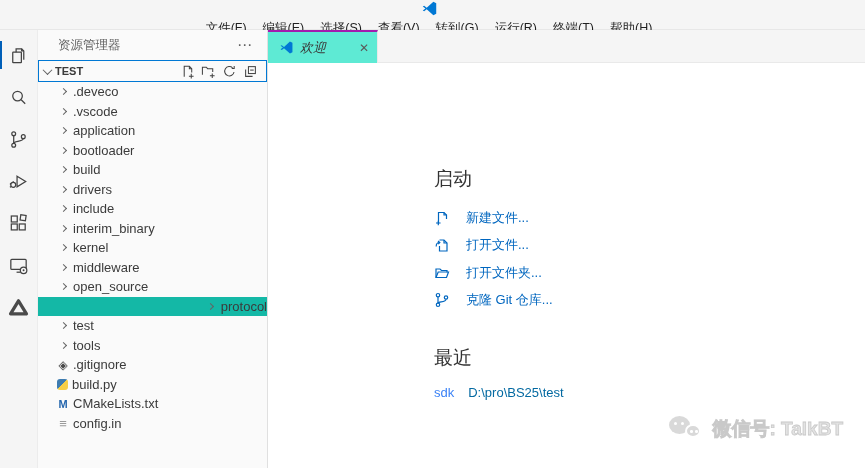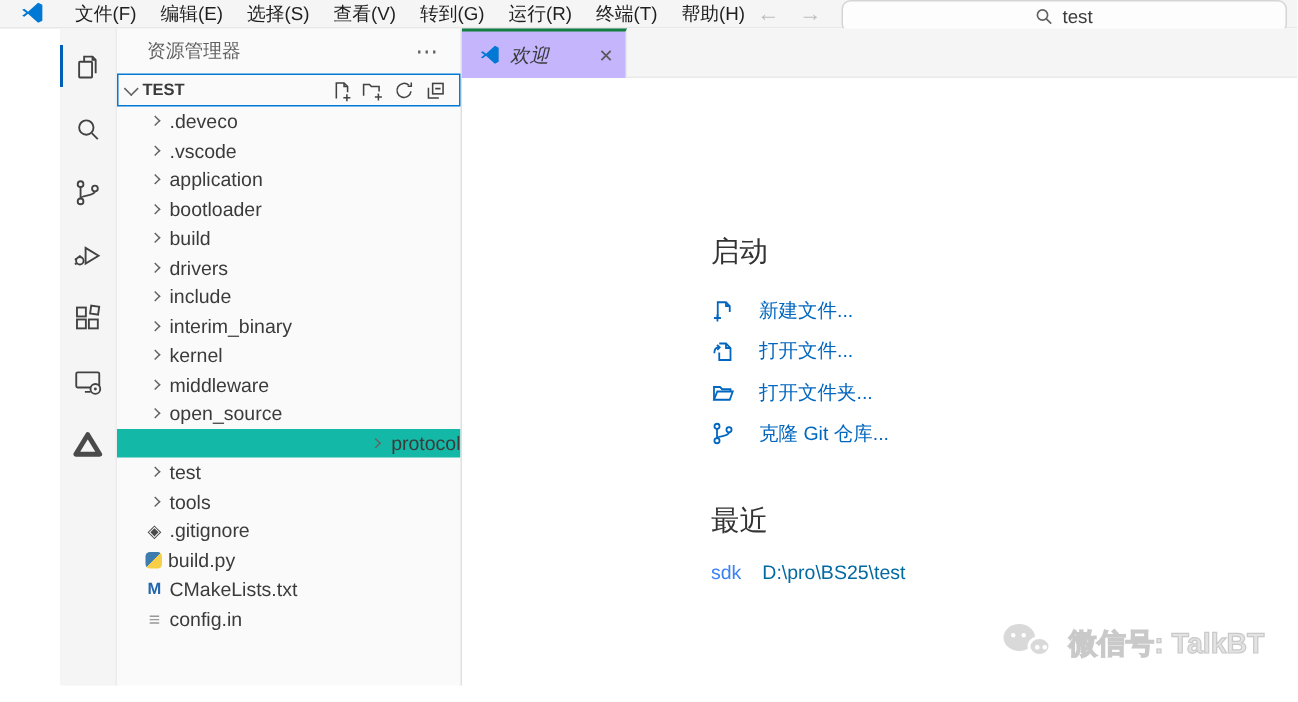--- a/index.html
+++ b/index.html
@@ -1,32 +1,32 @@
 <!DOCTYPE html>
 <html><head>
 <meta charset="utf-8">
 <style>
   * { margin:0; padding:0; box-sizing:border-box; }
   html,body { width:865px; height:468px; overflow:hidden; }
   body { font-family:"Liberation Sans","DejaVu Sans",sans-serif; background:#fff; color:#3b3b3b; }
   #app { position:relative; width:865px; height:468px; background:#fff; overflow:hidden; }
 
   
-  .titlebar { display:flex; height:19px; background:#f5f5f5; border-bottom:1px solid #e7e7e7; padding-right:7px; }
+  .titlebar { display:flex; align-items:center; height:30px; background:#f5f5f5; border-bottom:1px solid #e7e7e7; padding-right:7px;flex-direction:column; }
   .logo { width:17px; height:17px; margin:0 12px 0 13px; flex:0 0 auto; }
   .menus { display:flex; align-items:center; height:100%; }
   .menu-item { font-size:12.5px; color:#1f1f1f; padding:3px 8px; border-radius:4px; cursor:default; white-space:nowrap; }
   .tb-spacer { flex:1; }
   .nav-arrows { display:flex; align-items:center; gap:13px; margin-right:13px; color:#bdbdbd; font-size:15px; }
   .searchbox { width:345px; height:22px; background:#fdfdfd; border:1px solid #d5d5d5; border-radius:6px;
                display:flex; align-items:center; justify-content:center; gap:6px; font-size:12.5px; color:#3b3b3b; }
   .searchbox svg { width:12px; height:12px; }
 
   
-  .main { display:flex; height:438px;padding-left:40px; }
+  .main { display:flex; height:438px; }
 
   
   .activitybar { width:38px; background:#f5f5f5; border-right:1px solid #ececec; display:flex; flex-direction:column; padding-top:4px; }
   .ab-item { position:relative; height:42px; display:flex; align-items:center; justify-content:center; }
   .ab-item svg { width:23px; height:23px; stroke:#424242; fill:none; stroke-width:1.3; }
   .ab-item.active::before { content:""; position:absolute; left:0; top:7px; bottom:7px; width:2px; background:#005fb8; }
 
   
   .sidebar { width:230px; background:#fafafa; border-right:1px solid #e0e0e0; display:flex; flex-direction:column; }
   .sidebar-header { height:30px; display:flex; align-items:center; padding:0 14px 0 20px; font-size:12.5px; color:#616161; }
@@ -53,21 +53,21 @@
   .tree-row[data-icon="config-icon"] .fi-config { display:flex; }
   .fi-git::before { content:"◈"; color:#4a4a4a; font-size:12px; }
   .fi-py { width:11px; height:11px; border-radius:3px; background:linear-gradient(135deg,#3e7cb0 50%,#f7cf46 50%); }
   .fi-cmake::before { content:"M"; color:#2567ae; font-weight:700; font-size:11px; }
   .fi-config::before { content:"≡"; color:#9a9a9a; font-size:13px; }
   .tree-label { font-size:13px; color:#3b3b3b; white-space:nowrap; }
 
   
   .editor { flex:1; display:flex; flex-direction:column; background:#fff; min-width:0; }
   .tabstrip { height:33px; background:#f5f5f5; border-bottom:1px solid #e9e9e9; display:flex; }
-  .tab { width:110px; background:#c4b5fd; border-top:2px solid #15803d; border-right:1px solid #e9e9e9; margin-bottom:-1px;
+  .tab { width:110px; background:#5eead4; border-top:2px solid #a21caf; border-right:1px solid #e9e9e9; margin-bottom:-1px;
          display:flex; align-items:center; padding:0 8px 0 11px; gap:6px; cursor:pointer; }
   .tab .logo-s { width:15px; height:15px; flex:0 0 auto; }
   .tab-label { font-size:13px; font-style:italic; color:#3b3b3b; flex:1; }
   .tab-close { font-size:12px; color:#5a5a5a; cursor:pointer; }
 
   .welcome { flex:1; position:relative; }
   .welcome-inner { position:absolute; left:166px; top:103px; }
   .w-heading { font-size:19px; font-weight:500; color:#333; }
   .start-links { margin-top:12px; }
   .start-link { display:flex; align-items:center; gap:16px; height:27.5px; color:#0066bf; text-decoration:none; cursor:pointer; }

